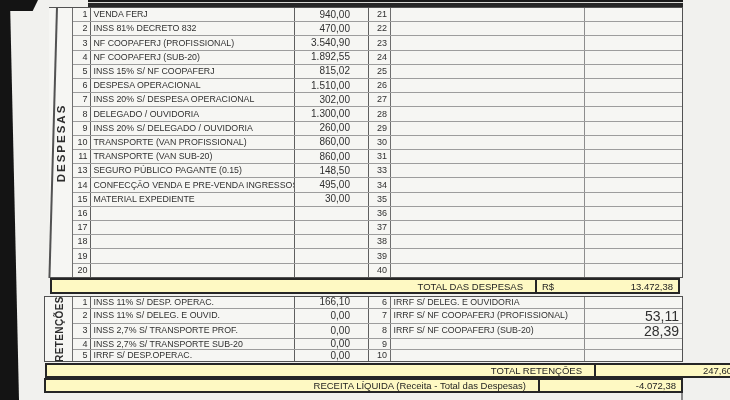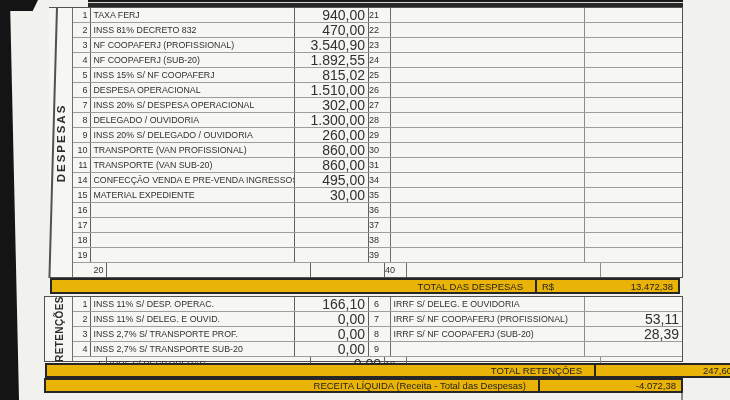--- a/index.html
+++ b/index.html
@@ -45,35 +45,35 @@
     white-space:nowrap; color:#2d2d2d; font-weight:600;
   }
   .despesas .vlabel{ font-size:11.5px; letter-spacing:2px; }
   .retencoes .vlabel{ font-size:10px; letter-spacing:0.4px; }
   .rows{ flex:1; display:flex; flex-direction:column; }
   .row{
     flex:1; display:grid;
     grid-template-columns:18px 204px 74px 22px 194px auto;
     border-bottom:1px solid #9d9d9d;
   }
-  .row:last-child{ border-bottom:none;margin-left:16px; }
+  .row:last-child{ border-bottom:none; }
   .cell{
     display:flex; align-items:center; overflow:hidden; white-space:nowrap;
     font-size:8.8px; line-height:1; color:#303030;
   }
   .c-num { justify-content:flex-end; padding-right:2.5px; font-size:9px; border-right:1px solid #5f5f5f; }
   .c-desc{ padding-left:2.5px; border-right:1px solid #5f5f5f; }
-  .c-val { justify-content:flex-end; padding-right:3px; font-size:14px; border-right:1px solid #5f5f5f; }
-  .c-num2{ justify-content:flex-end; padding-right:11px; font-size:9px; border-right:1px solid #6e6e6e; }
+  .c-val { justify-content:flex-end; padding-right:18px; font-size:10px; border-right:1px solid #5f5f5f; }
+  .c-num2{ justify-content:flex-end; padding-right:3px; font-size:9px; border-right:1px solid #6e6e6e; }
   .c-desc2{ padding-left:2.5px; border-right:1px solid #8d8d8d; }
   .c-val2{ justify-content:flex-end; padding-right:3px; font-size:14px; }
   
   .total-row{
     position:absolute; box-sizing:border-box; display:flex;
-    border:2px solid #262626; background:#eab308;
+    border:2px solid #262626; background:#fef9c3;
   }
   .total-despesas{ left:50px; top:278px; width:630px; height:16px; }
   .total-retencoes{ left:45px; top:363px; width:694px; height:15px; }
   .receita-row{ left:44px; top:378px; width:639px; height:15px; }
   .t-label{
     flex:1; display:flex; align-items:center; justify-content:flex-end;
     padding-right:12px; font-size:9.5px; color:#1f1f1f; white-space:nowrap; overflow:hidden;
   }
   .t-money{
     width:131px; border-left:2px solid #262626;
@@ -98,21 +98,21 @@
   <div class="scan-corner"></div>
   <div class="top-band"></div>
 
   <div class="tbl despesas">
     <div class="band">
       <span class="vlabel">DESPESAS</span>
     </div>
     <div class="rows" id="despesas-rows">
         <div class="row">
     <div class="cell c-num">1</div>
-    <div class="cell c-desc">TAXA FERJ</div>
+    <div class="cell c-desc">VENDA FERJ</div>
     <div class="cell c-val">940,00</div>
     <div class="cell c-num2">21</div>
     <div class="cell c-desc2"></div>
     <div class="cell c-val2"></div>
   </div>
         <div class="row">
     <div class="cell c-num">2</div>
     <div class="cell c-desc">INSS 81% DECRETO 832</div>
     <div class="cell c-val">470,00</div>
     <div class="cell c-num2">22</div>
@@ -181,20 +181,28 @@
     <div class="cell c-val">860,00</div>
     <div class="cell c-num2">30</div>
     <div class="cell c-desc2"></div>
     <div class="cell c-val2"></div>
   </div>
         <div class="row">
     <div class="cell c-num">11</div>
     <div class="cell c-desc">TRANSPORTE (VAN SUB-20)</div>
     <div class="cell c-val">860,00</div>
     <div class="cell c-num2">31</div>
+    <div class="cell c-desc2"></div>
+    <div class="cell c-val2"></div>
+  </div>
+        <div class="row">
+    <div class="cell c-num">13</div>
+    <div class="cell c-desc">SEGURO PÚBLICO PAGANTE (0.15)</div>
+    <div class="cell c-val">148,50</div>
+    <div class="cell c-num2">33</div>
     <div class="cell c-desc2"></div>
     <div class="cell c-val2"></div>
   </div>
         <div class="row">
     <div class="cell c-num">14</div>
     <div class="cell c-desc">CONFECÇÃO VENDA E PRE-VENDA INGRESSOS</div>
     <div class="cell c-val">495,00</div>
     <div class="cell c-num2">34</div>
     <div class="cell c-desc2"></div>
     <div class="cell c-val2"></div>

